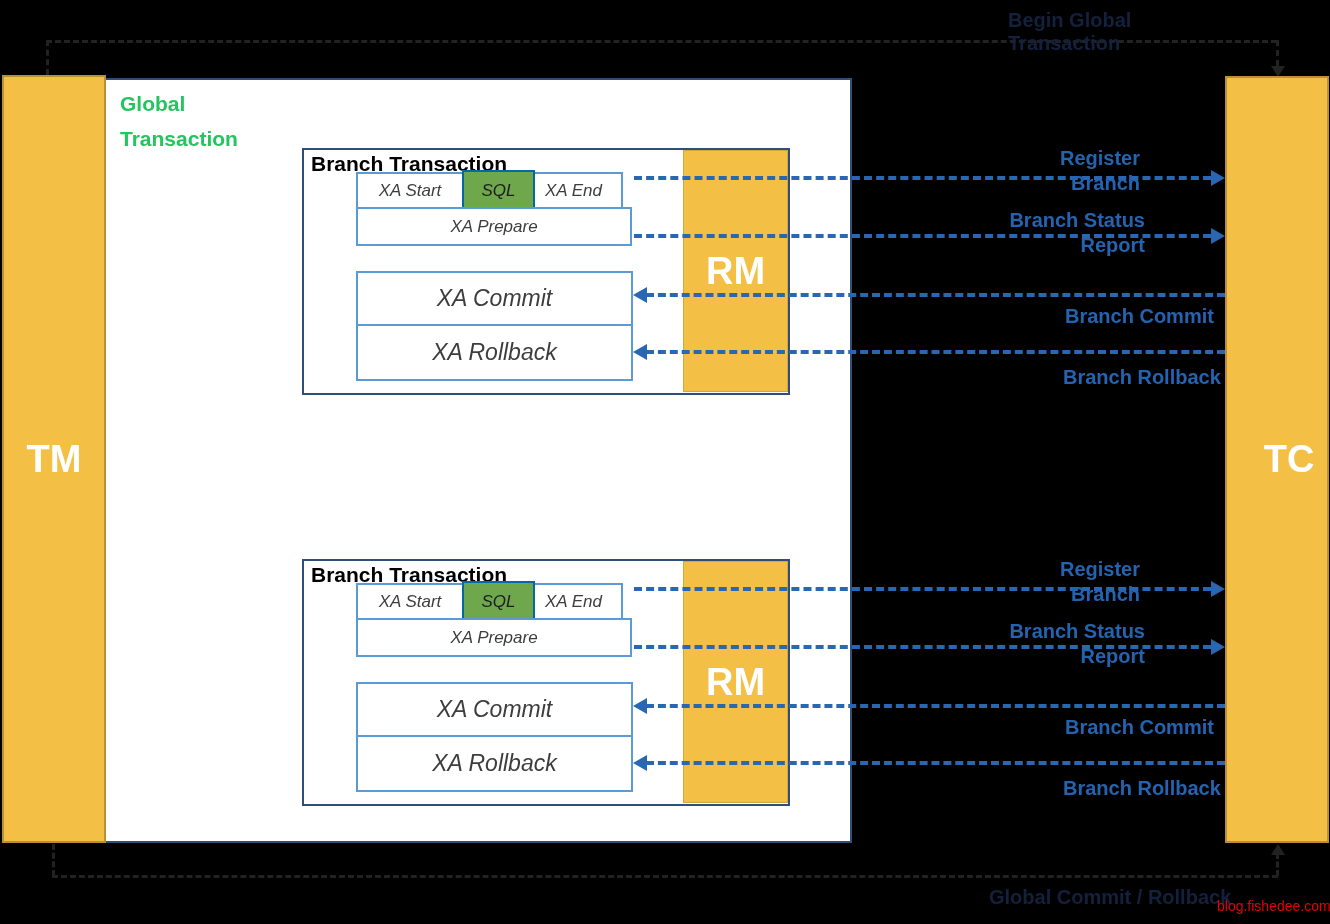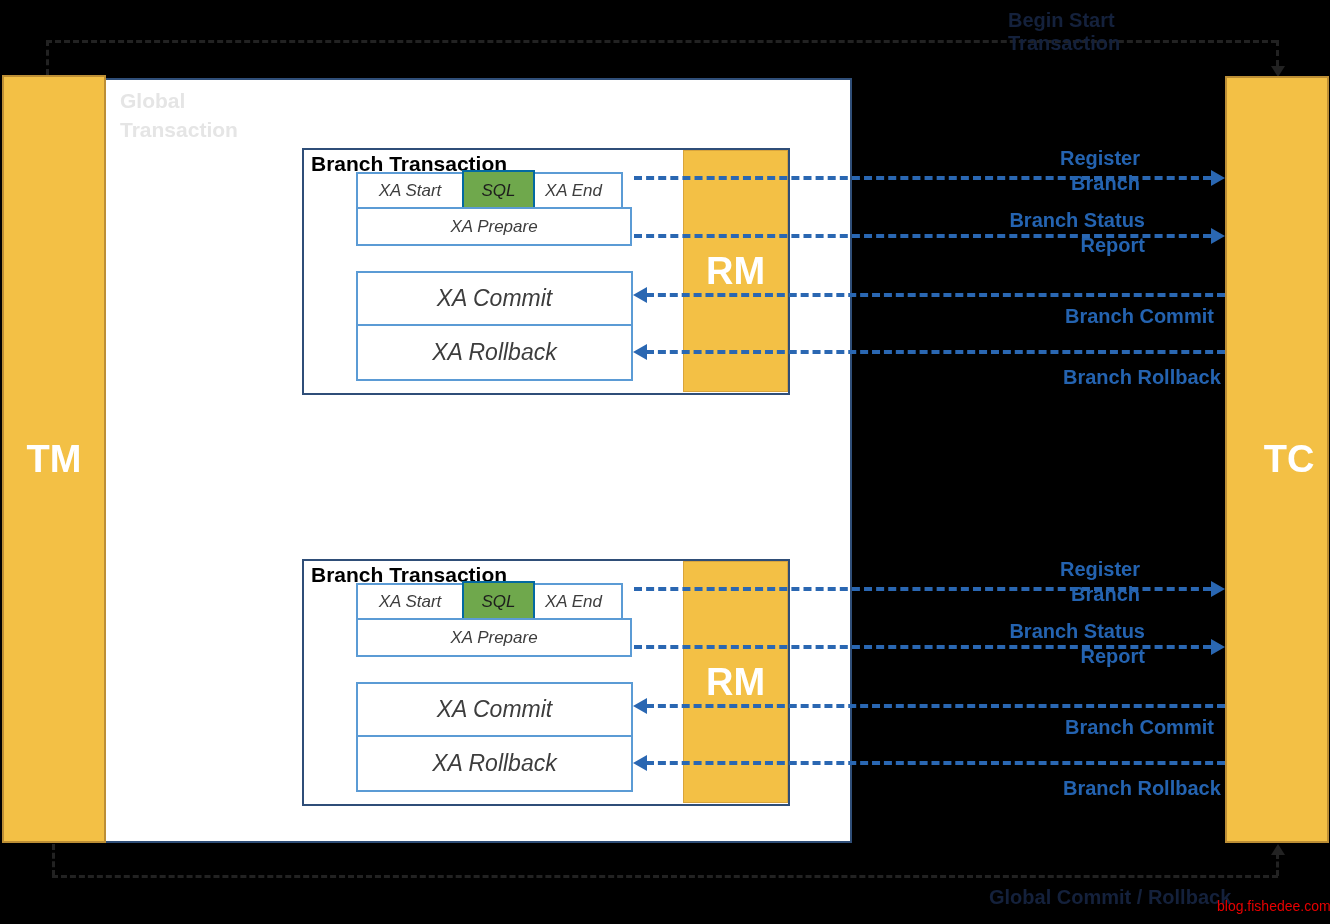--- a/index.html
+++ b/index.html
@@ -15,22 +15,22 @@
     color:#fff;font-weight:bold;font-size:38px;
   }
   .tm{left:2px;top:75px;width:104px;height:768px;}
   .tc{left:1225px;top:76px;width:104px;height:767px;padding-left:24px;}
   
   .global-box{
     left:106px;top:78px;width:746px;height:765px;background:#fff;
     border:2px solid #2F4E78;border-left:none;
   }
   .global-title{
-    left:120px;top:86px;width:160px;color:#e5e5e5;font-weight:bold;
-    font-size:21px;line-height:29px;
+    left:120px;top:86px;width:160px;color:#22c55e;font-weight:bold;
+    font-size:21px;line-height:35px;
   }
   
   .branch-group{left:0;top:0;width:1217px;height:250px;}
   .branch-box{left:302px;top:0;width:488px;height:247px;border:2px solid #2F4E78;background:#fff;}
   .branch-title{left:311px;top:4px;color:#000;font-weight:bold;font-size:21px;white-space:nowrap;}
   .step{
     border:2px solid #5B9BD5;background:#fff;display:flex;align-items:center;justify-content:center;
     font-style:italic;color:#3d3d3d;font-size:17px;
   }
   .xa-start{left:356px;top:24px;width:108px;height:37px;}
@@ -59,21 +59,21 @@
 </style>
 </head>
 <body>
 
 <div class="canvas">
 
   <div class="abs kdash-v" style="left:46px;top:40px;height:35px;"></div>
   <div class="abs kdash-h" style="left:46px;top:40px;width:1231px;"></div>
   <div class="abs kdash-v" style="left:1276px;top:40px;height:26px;"></div>
   <div class="abs khead-d" style="left:1271px;top:66px;"></div>
-  <div class="abs flow-label" style="left:1008px;top:9px;width:140px;">Begin Start Transaction</div>
+  <div class="abs flow-label" style="left:1008px;top:9px;width:140px;">Begin Global Transaction</div>
 
   <div class="abs kdash-v" style="left:52px;top:844px;height:32px;"></div>
   <div class="abs kdash-h" style="left:52px;top:875px;width:1226px;"></div>
   <div class="abs kdash-v" style="left:1276px;top:853px;height:23px;"></div>
   <div class="abs khead-u" style="left:1271px;top:844px;"></div>
   <div class="abs flow-label nowrap" style="left:989px;top:886px;">Global Commit / Rollback</div>
 
   <div class="abs watermark" style="left:1217px;top:898px;">blog.fishedee.com</div>
 
   <div class="abs global-box"></div>

